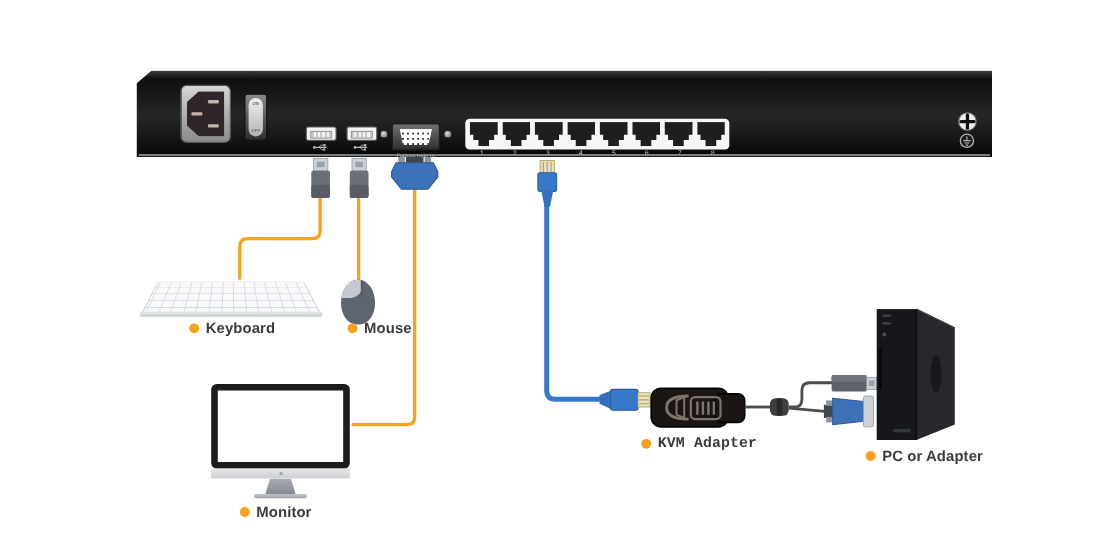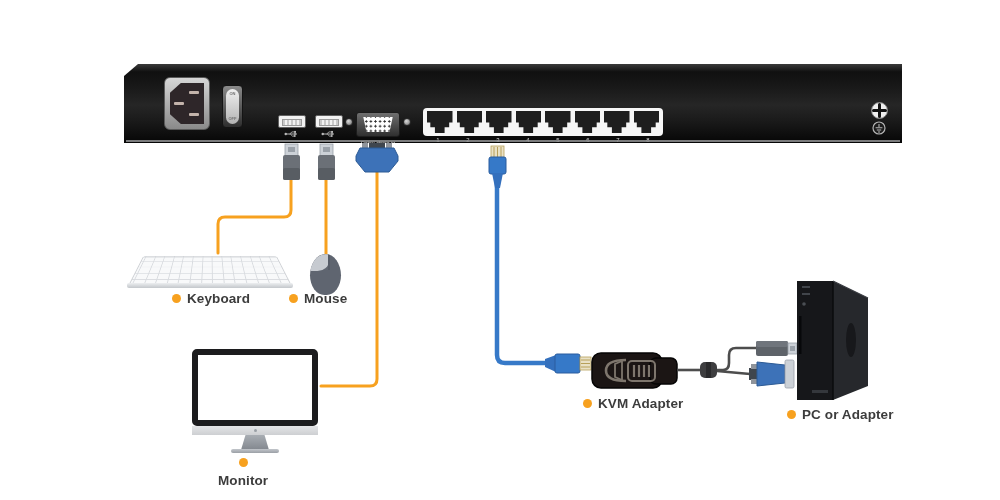--- a/index.html
+++ b/index.html
@@ -269,29 +269,29 @@
 
   <div class="monitor-frame"></div>
   <div class="monitor-chin"></div>
   <div class="monitor-stand"></div>
   <div class="monitor-base"></div>
 
   <div class="lbl" style="left:172px;top:291px;">
     <span class="dot"></span>
     <span>Keyboard</span>
   </div>
-  <div class="lbl" style="left:289px;top:291px;">
+  <div class="lbl" style="left:316px;top:291px;">
     <span class="dot"></span>
     <span>Mouse</span>
   </div>
-  <div class="lbl" style="left:218px;top:458px;flex-direction:column;">
+  <div class="lbl" style="left:218px;top:458px;">
     <span class="dot"></span>
     <span>Monitor</span>
   </div>
-  <div class="lbl" style="left:583px;top:396px;">
+  <div class="lbl" style="left:583px;top:396px;font-family:Liberation Mono, monospace;">
     <span class="dot"></span>
     <span>KVM Adapter</span>
   </div>
   <div class="lbl" style="left:787px;top:407px;">
     <span class="dot"></span>
     <span>PC or Adapter</span>
   </div>
 
 </div>
 

